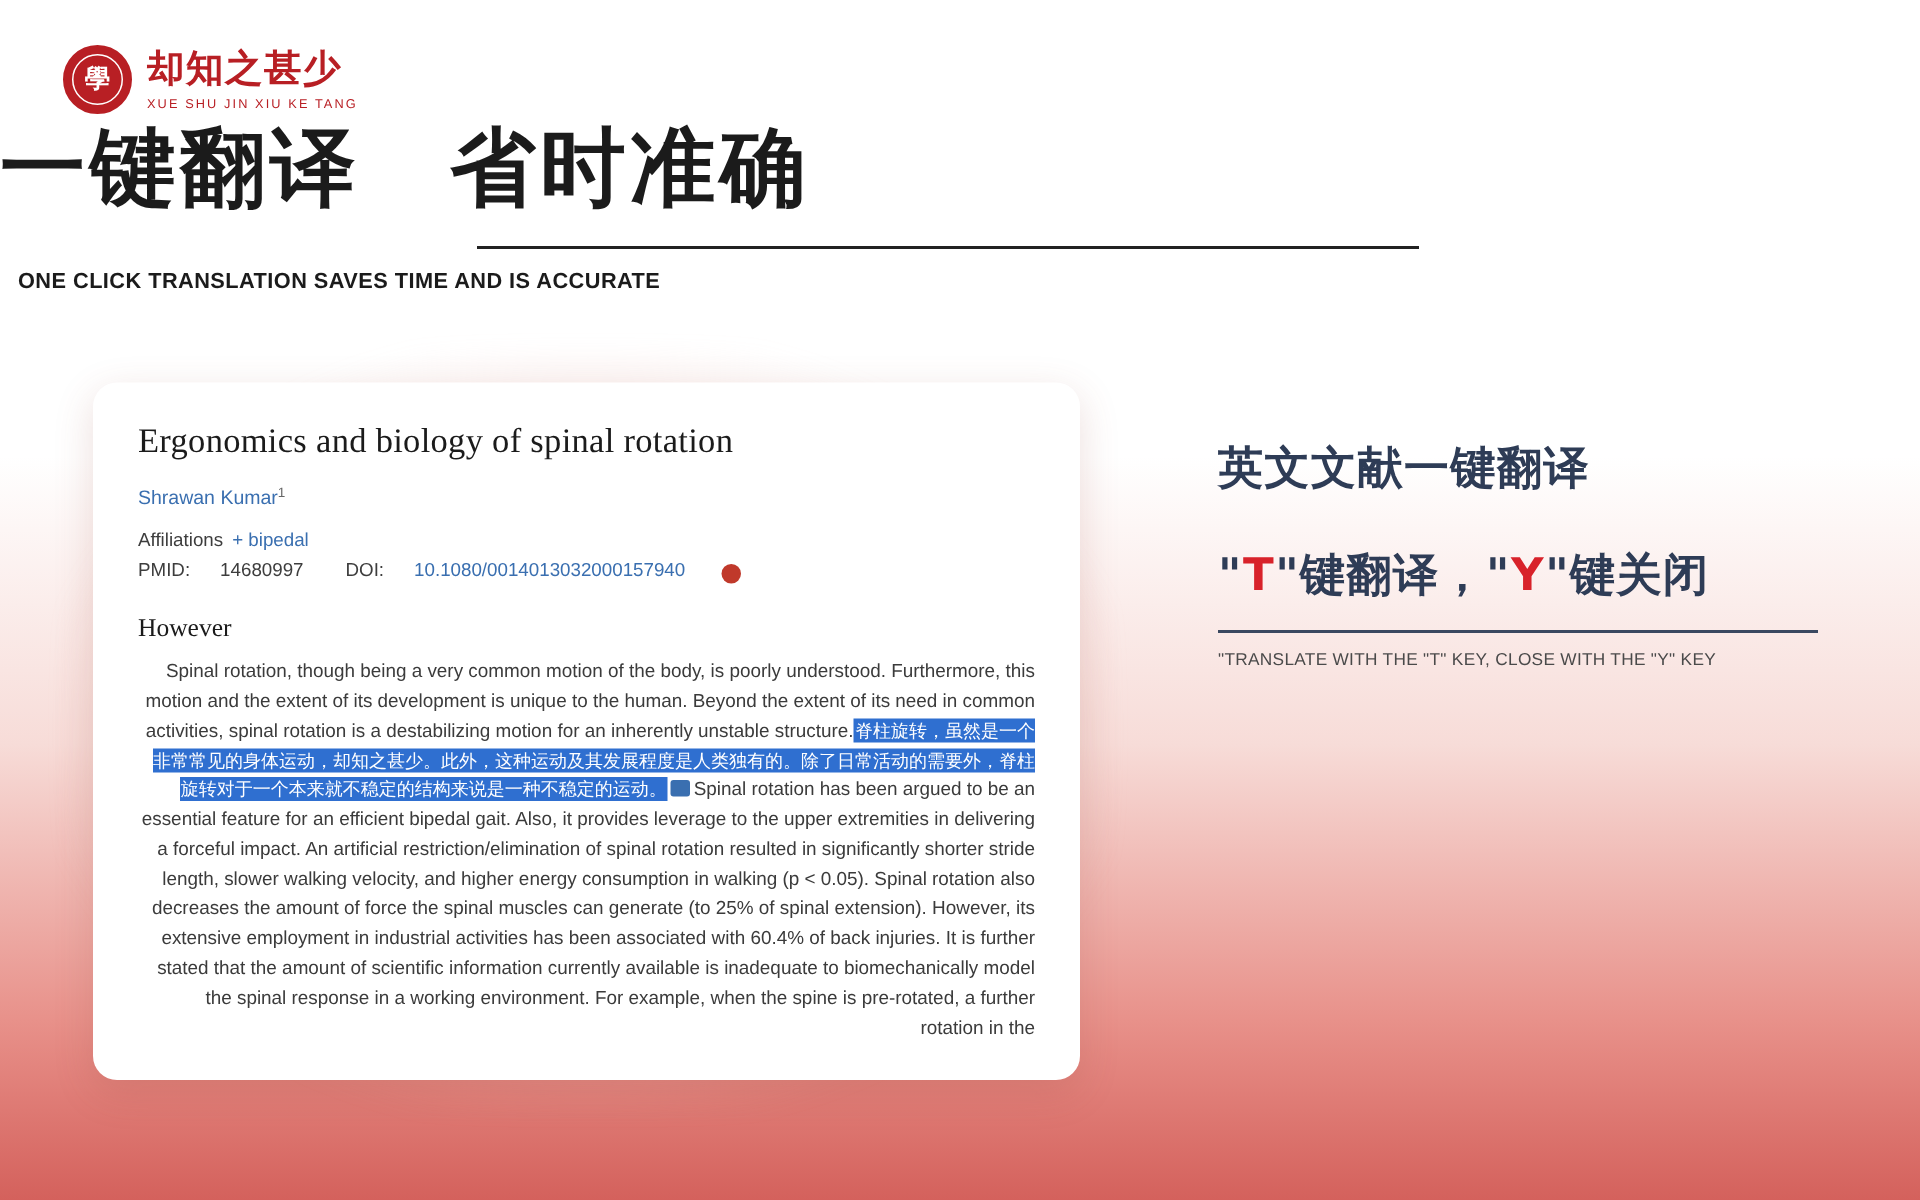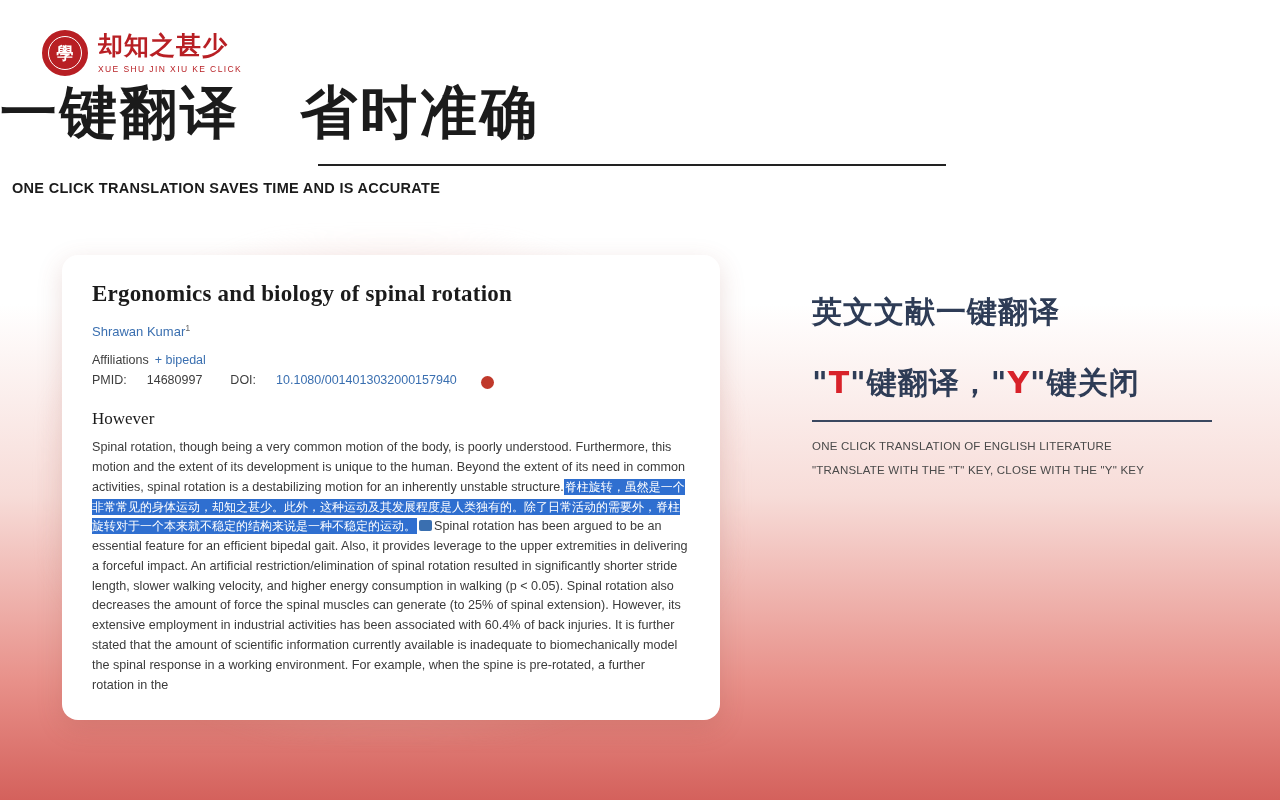--- a/index.html
+++ b/index.html
@@ -84,21 +84,21 @@
     left: 62px; top: 255px;
     width: 658px; height: 465px;
     background: #ffffff;
     border-radius: 16px;
     box-shadow: 0 8px 26px rgba(150,70,60,0.18);
     overflow: hidden;
     padding: 26px 30px 0 30px;
   }
   .paper-title {
     font-family: "Liberation Serif", serif;
-    font-size: 23px; color: #1b1b1b; font-weight: bold;
+    font-size: 23px; color: #1b1b1b; font-weight: normal;
     letter-spacing: 0.2px;
   }
   .paper-authors {
     margin-top: 16px;
     font-size: 13px; color: #3a6fb0;
   }
   .paper-authors sup { color: #666; font-size: 9px; }
   .paper-affil {
     margin-top: 14px; font-size: 12.5px; color: #3d3d3d;
   }
@@ -113,21 +113,21 @@
     background: #c0392b; margin-left: 4px; position: relative; top: 2px;
   }
   .abstract-h {
     margin-top: 22px;
     font-family: "Liberation Serif", serif;
     font-size: 17px; color: #1b1b1b;
   }
   .abstract-body {
     margin-top: 9px;
     font-size: 12.6px; line-height: 1.57; color: #3b3b3b;
-    text-align: left;
+    text-align: right;
   }
   .hl {
     background: #2f6fd0; color: #ffffff; padding: 1px 1px;
     font-family: "DejaVu Sans", sans-serif; font-size: 12px;
   }
   .tr-icon {
     display: inline-block; width: 13px; height: 11px;
     background: #3a6fb0; border-radius: 2px;
     position: relative; top: 1px; margin: 0 2px;
   }
@@ -164,21 +164,21 @@
 </style>
 </head>
 <body>
 
 <div class="logo-block">
   <div class="logo-mark">
     <span>學</span>
   </div>
   <div class="logo-text">
     <div class="logo-cn">却知之甚少</div>
-    <div class="logo-en">XUE SHU JIN XIU KE CLICK</div>
+    <div class="logo-en">XUE SHU JIN XIU KE TANG</div>
   </div>
 </div>
 
 <div class="headline">
   <h1>一键翻译　省时准确</h1>
   <div class="rule"></div>
   <div class="sub">ONE CLICK TRANSLATION SAVES TIME AND IS ACCURATE</div>
 </div>
 
 <div class="card-glow"></div>
@@ -207,15 +207,14 @@
     <span>Spinal rotation, though being a very common motion of the body, is poorly understood. Furthermore, this motion and the extent of its development is unique to the human. Beyond the extent of its need in common activities, spinal rotation is a destabilizing motion for an inherently unstable structure.</span><span class="hl">脊柱旋转，虽然是一个非常常见的身体运动，却知之甚少。此外，这种运动及其发展程度是人类独有的。除了日常活动的需要外，脊柱旋转对于一个本来就不稳定的结构来说是一种不稳定的运动。</span><span class="tr-icon"></span><span>Spinal rotation has been argued to be an essential feature for an efficient bipedal gait. Also, it provides leverage to the upper extremities in delivering a forceful impact. An artificial restriction/elimination of spinal rotation resulted in significantly shorter stride length, slower walking velocity, and higher energy consumption in walking (p &lt; 0.05). Spinal rotation also decreases the amount of force the spinal muscles can generate (to 25% of spinal extension). However, its extensive employment in industrial activities has been associated with 60.4% of back injuries. It is further stated that the amount of scientific information currently available is inadequate to biomechanically model the spinal response in a working environment. For example, when the spine is pre-rotated, a further rotation in the</span>
   </div>
 </div>
 
 <div class="right-col">
   <div class="r-line1">英文文献一键翻译</div>
   <div class="r-line2">
     <span>"</span><span class="key">T</span><span>"键翻译，"</span><span class="key">Y</span><span>"键关闭</span>
   </div>
   <div class="r-rule"></div>
-  <div class="r-sub1">ONE CLICK TRANSLATION OF ENGLISH LITERATURE</div>
   <div class="r-sub2">"TRANSLATE WITH THE "T" KEY, CLOSE WITH THE "Y" KEY</div>
 </div>
 
 </body></html>

